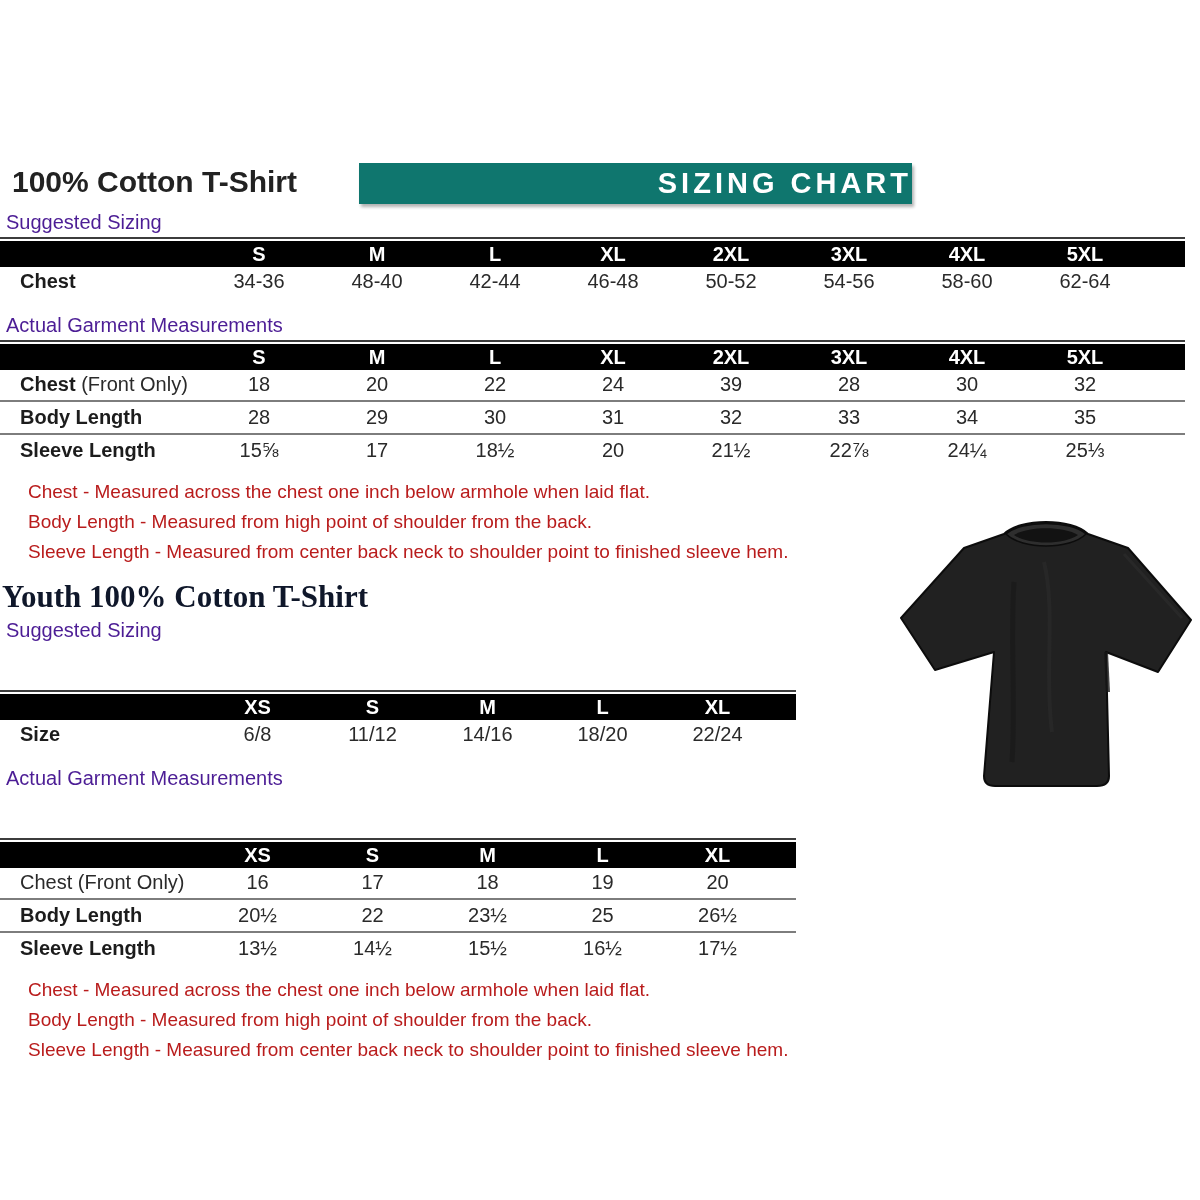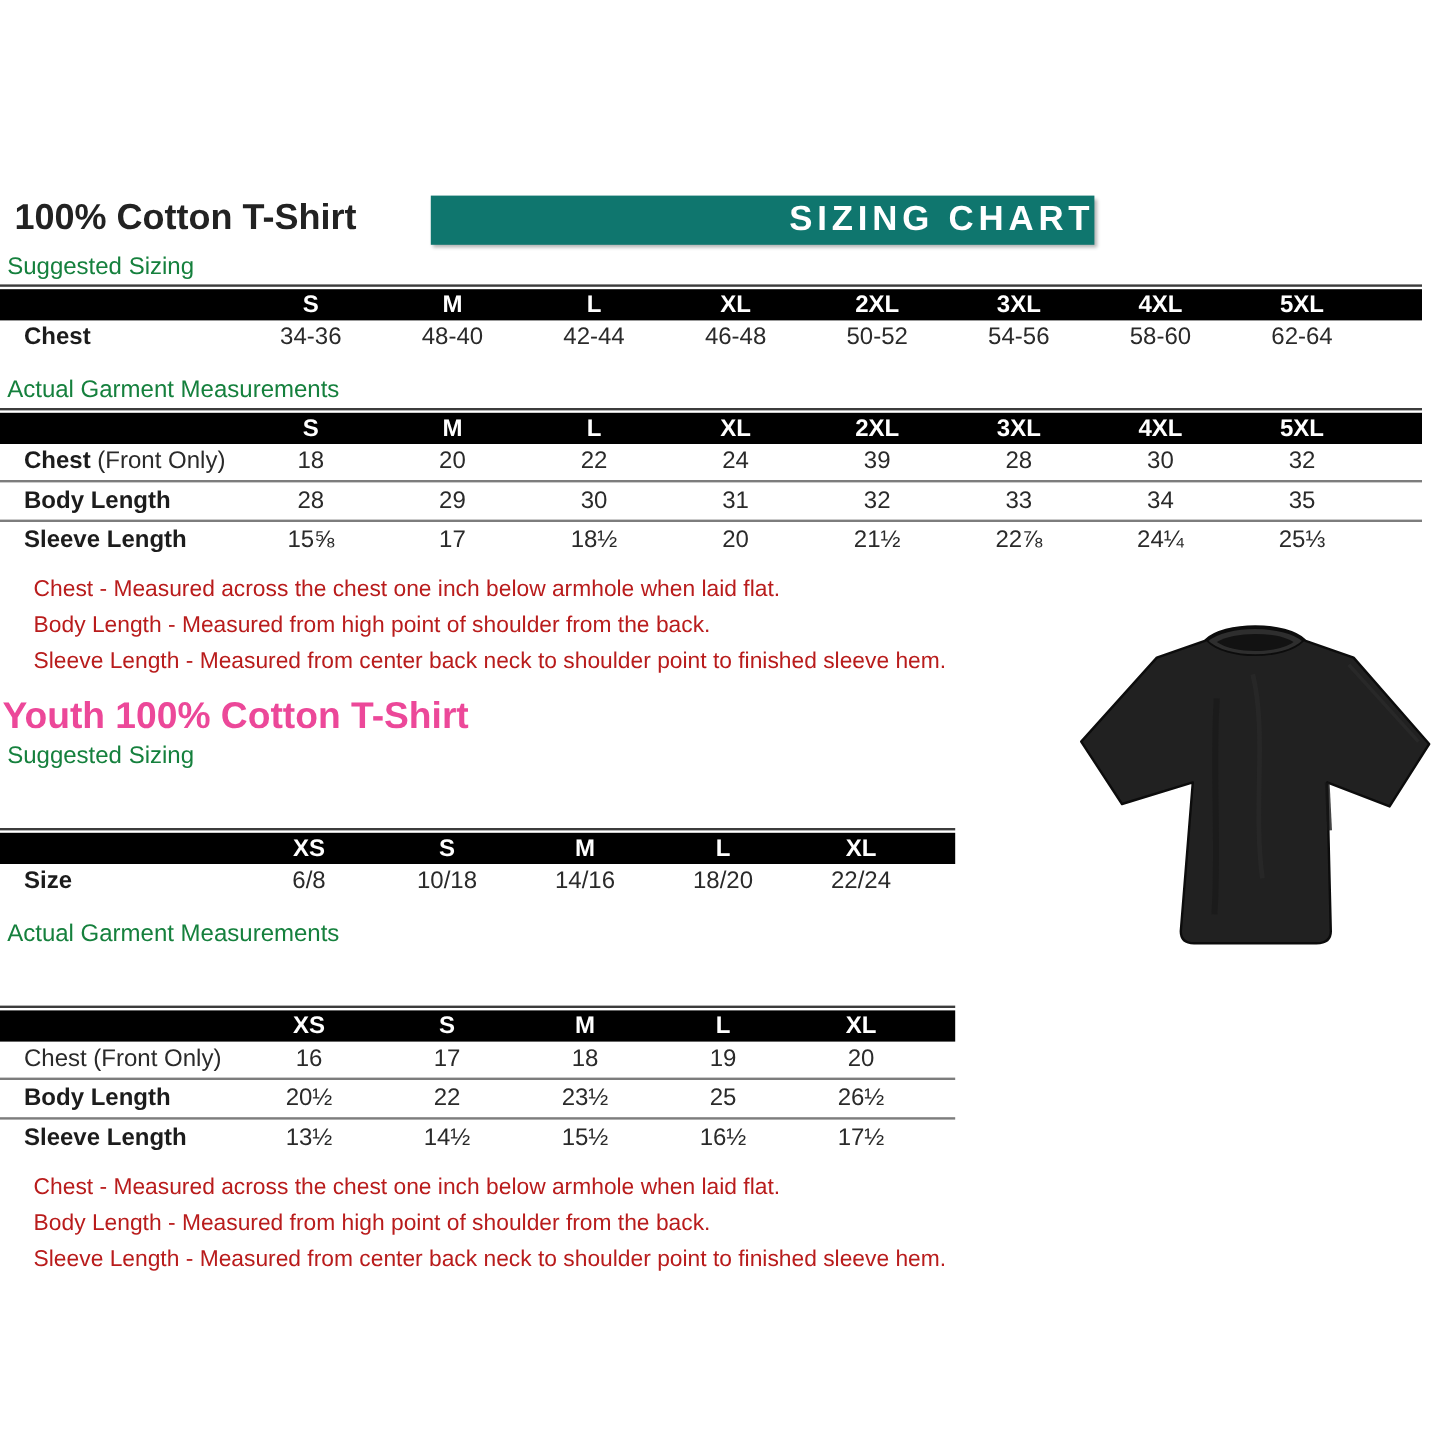--- a/index.html
+++ b/index.html
@@ -5,40 +5,40 @@
   html,body{margin:0;padding:0;background:#fff;}
   body{width:1200px;height:1200px;font-family:"Liberation Sans",sans-serif;color:#1a1a1a;}
   .page{position:relative;width:1200px;height:1200px;overflow:hidden;box-sizing:border-box;padding-top:163px;background:#fff;}
 
   .titlebar{position:relative;height:42px;margin-bottom:6px;}
   .title{position:absolute;left:12px;top:2px;font-size:30px;font-weight:bold;color:#222;}
   .banner{position:absolute;left:347px;top:0;width:553px;height:41px;background:#0f766e;color:#fff;
           display:flex;align-items:center;justify-content:flex-end;font-size:29px;font-weight:bold;
           letter-spacing:4px;box-shadow:2px 3px 3px rgba(0,0,0,.3);margin-left:12px;}
 
-  .slabel{font-size:20px;margin:4px 0 3px 6px;color:#15803d;}
+  .slabel{font-size:20px;margin:4px 0 3px 6px;color:#4c1d95;}
   .mt18{margin-top:18px;}
 
   .tbl{box-sizing:border-box;}
   .t-adult{width:1185px;}
   .t-youth{width:796px;margin-top:48px;}
   .topline{height:2px;background:#3c3c3c;margin-bottom:2px;}
   .thead{display:grid;background:#000;height:26px;align-items:center;}
   .g8{grid-template-columns:200px repeat(8,118px) 1fr;}
   .g5{grid-template-columns:200px repeat(5,115px) 1fr;}
   .thead .c{color:#fff;font-weight:bold;font-size:20px;text-align:center;line-height:26px;}
   .trow{display:grid;height:29px;align-items:center;font-size:20px;color:#2a2a2a;}
   .trow .c{text-align:center;}
   .trow .lab{text-align:left;padding-left:20px;white-space:pre;}
   .b{font-weight:bold;color:#1c1c1c;}
   .sep{height:2px;background:#7d7d7d;margin:1px 0;}
 
   .notes{margin:12px 0 0 28px;font-size:19px;line-height:30px;color:#b91c1c;}
   .notes div{white-space:nowrap;}
-  .youth-title{font-size:31px;font-weight:bold;margin:12px 0 0 2px;color:#ec4899;}
+  .youth-title{font-size:31px;font-weight:bold;margin:12px 0 0 2px;color:#0f172a;font-family:Liberation Serif, serif;}
 
   .shirt{position:absolute;left:894px;top:492px;width:304px;height:312px;}
 </style>
 </head>
 <body>
 
 <div class="page">
 
   <div class="titlebar">
     <div class="title">100% Cotton T-Shirt</div>
@@ -150,21 +150,21 @@
       <div class="c">XS</div>
       <div class="c">S</div>
       <div class="c">M</div>
       <div class="c">L</div>
       <div class="c">XL</div>
       <div class="c"></div>
     </div>
     <div class="trow g5">
       <div class="c lab"><span class="b">Size</span></div>
       <div class="c">6/8</div>
-      <div class="c">10/18</div>
+      <div class="c">11/12</div>
       <div class="c">14/16</div>
       <div class="c">18/20</div>
       <div class="c">22/24</div>
       <div class="c"></div>
     </div>
   </div>
 
   <div class="slabel mt18">Actual Garment Measurements</div>
 
   <div class="tbl t-youth">

